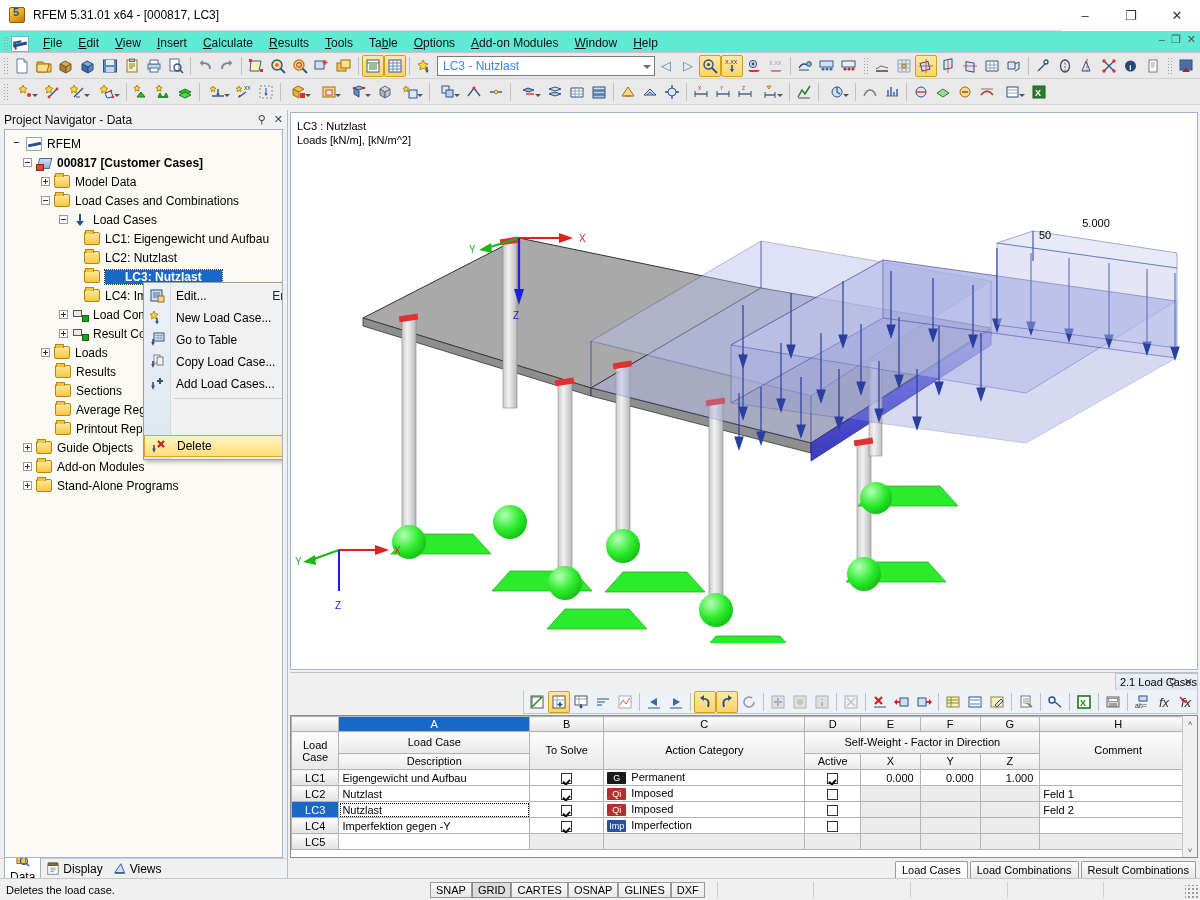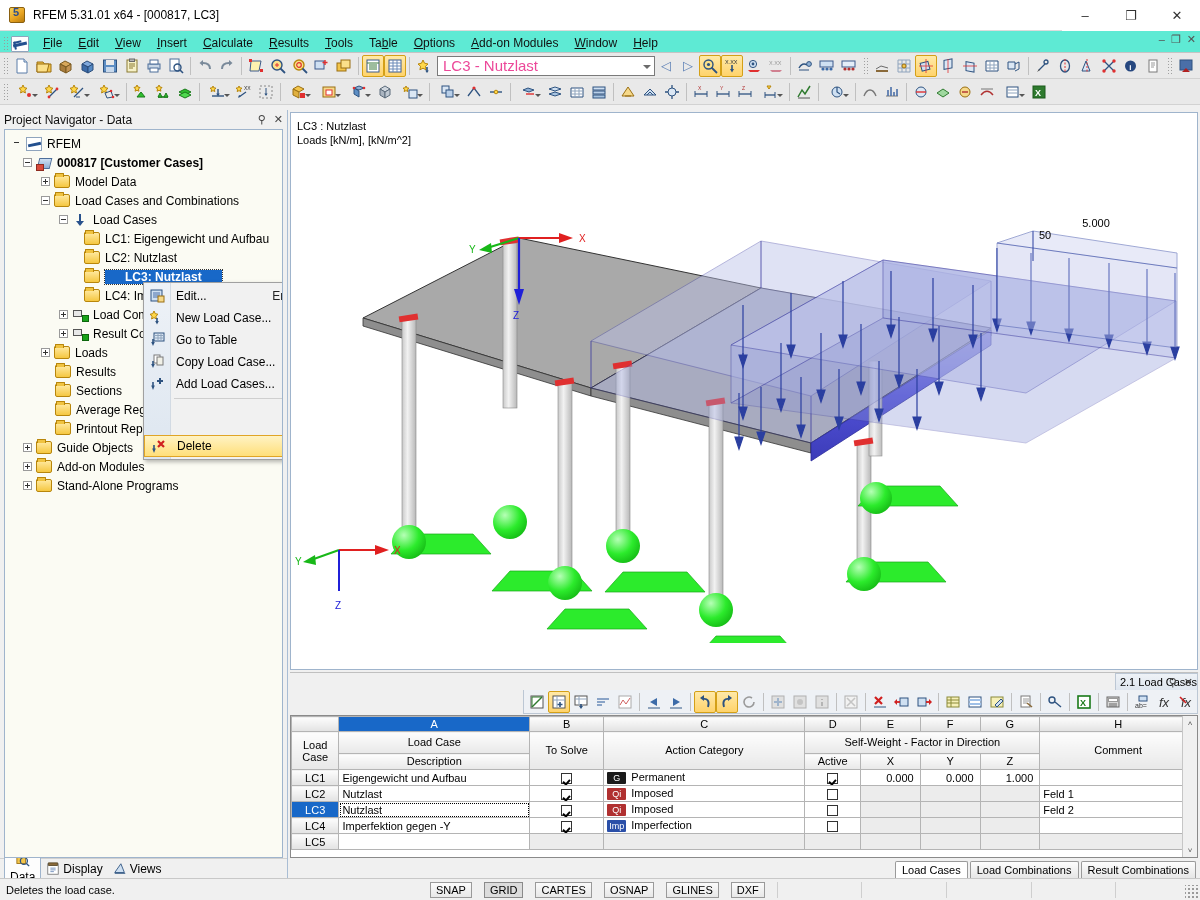--- a/index.html
+++ b/index.html
@@ -86,21 +86,21 @@
     border-left: 3px solid transparent; border-right: 3px solid transparent;
     border-top: 3px solid #555;
   }
   .ico { width: 16px; height: 16px; display: block; }
 
   .lc-combo {
     height: 20px; width: 218px; margin-left: 2px;
     background: #fff; border: 1px solid #7a7a7a;
     display: flex; align-items: center; position: relative;
   }
-  .lc-combo .val { padding-left: 5px; font-size: 15px; color: #ec4899; }
+  .lc-combo .val { padding-left: 5px; font-size: 12px; color: #3b82f6; }
   .lc-combo .arrow {
     position: absolute; right: 3px; top: 8px;
     border-left: 4px solid transparent; border-right: 4px solid transparent;
     border-top: 4px solid #6b6b6b;
   }
   .nav-arrow { color: #5b7fb5; font-size: 13px; }
 
   
   .workarea { position: absolute; top: 110px; left: 0; right: 0; bottom: 22px; display: flex; }
 
@@ -285,21 +285,21 @@
   .navtab { display: flex; align-items: center; gap: 3px; font-size: 12px; padding: 1px 5px; color: #000; }
   .navtab.active { background: #fdfdfd; border: 1px solid #9fb4cc; flex-direction: column; }
 
   
   .statusbar {
     position: absolute; left: 0; right: 0; bottom: 0; height: 22px;
     background: #f0f0f0; border-top: 1px solid #c8c8c8;
     display: flex; align-items: center; font-size: 11px; color: #000;
   }
   .status-left { width: 430px; padding-left: 6px; }
-  .status-toggles { display: flex; gap: 12px; }
+  .status-toggles { display: flex; gap: 0; }
   .stog {
     padding: 1px 5px; font-size: 11px; border: 1px solid #9a9a9a;
     background: linear-gradient(#fbfbfb,#e8e8e8); color: #000;
   }
   .stog.pressed { background: #dcdcdc; border-color: #8a8a8a; }
   .status-cells { display: flex; flex: 1; margin-left: 12px; }
   .scell { flex: 1; border-left: 1px solid #cfcfcf; height: 16px; }
   .resizer {
     position: absolute; right: 1px; bottom: 1px; width: 14px; height: 14px;
     background-image: radial-gradient(circle, #9a9a9a 1px, transparent 1px);

